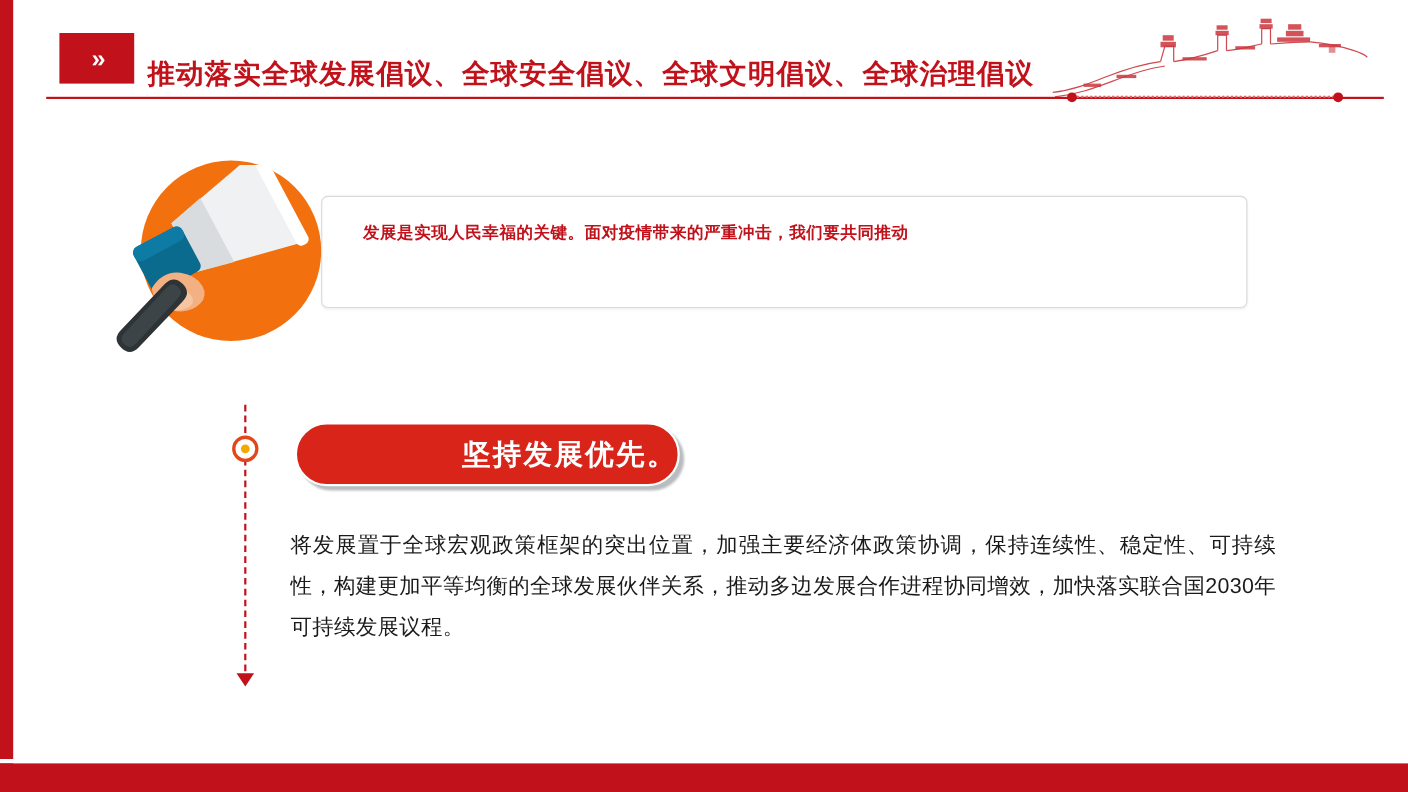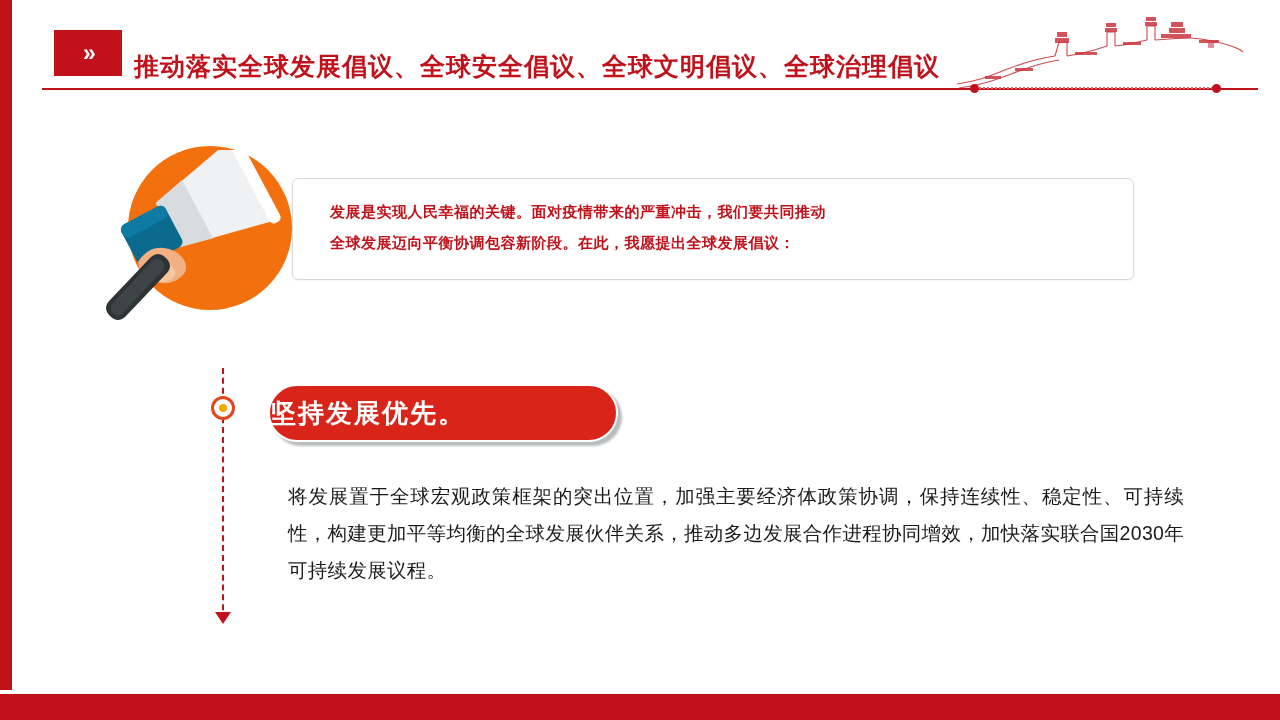--- a/index.html
+++ b/index.html
@@ -202,42 +202,41 @@
     left: 268px;
     top: 384px;
     width: 350px;
     height: 58px;
     border-radius: 29px;
     background: #d9241a;
     border: 2px solid #ffffff;
     box-sizing: border-box;
     display: flex;
     align-items: center;
-    justify-content: flex-start;
+    justify-content: flex-end;
   }
   .pill-label {
     color: #ffffff;
     font-size: 26px;
     font-weight: bold;
     letter-spacing: 2px;
   }
 
   
   .body-paragraph {
     position: absolute;
     left: 264px;
     top: 478px;
     width: 896px;
     font-size: 19.5px;
     line-height: 37px;
     color: #1a1a1a;
     text-align: justify;
     text-indent: 0;
     letter-spacing: .3px;
-    margin-left: 24px;
   }
 
   
   .footer-bar {
     position: absolute;
     left: 0;
     bottom: 0;
     width: 1280px;
     height: 26px;
     background: #c1121b;
@@ -316,21 +315,20 @@
   <path d="M58 112 q10 -16 26 -14 q14 2 20 12 q5 9 -2 16 q-10 10 -26 6 q-16 -4 -18 -20 z" fill="#f3b183"></path>
   <path d="M62 118 q8 -8 20 -6 q10 2 13 9 q2 6 -5 9 q-12 5 -22 -1 q-8 -5 -6 -11 z" fill="#f7c6a0"></path>
 
   <path d="M30 150 L70 108 q8 -8 16 0 q8 8 0 16 L46 166 q-8 8 -16 0 q-8 -8 0 -16 z" fill="#2e3436"></path>
   <path d="M33 153 L72 111 q5 -5 10 0 q5 5 0 10 L43 163 q-5 5 -10 0 q-5 -5 0 -10 z" fill="#3d4447"></path>
 </svg>
 
 <div class="quote-box"></div>
 <div class="quote-text">
   <div>发展是实现人民幸福的关键。面对疫情带来的严重冲击，我们要共同推动</div>
-  <div>全球发展迈向平衡协调包容新阶段。在此，我愿提出全球发展倡议：</div>
 </div>
 
 <div class="timeline-line"></div>
 <div class="timeline-arrow"></div>
 <div class="timeline-node"></div>
 
 <div class="pill-shadow"></div>
 <div class="pill">
   <span class="pill-label">坚持发展优先。</span>
 </div>

